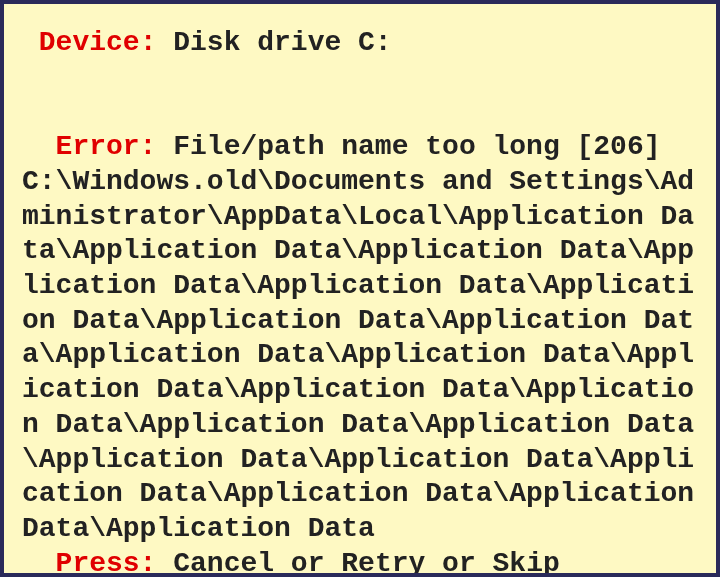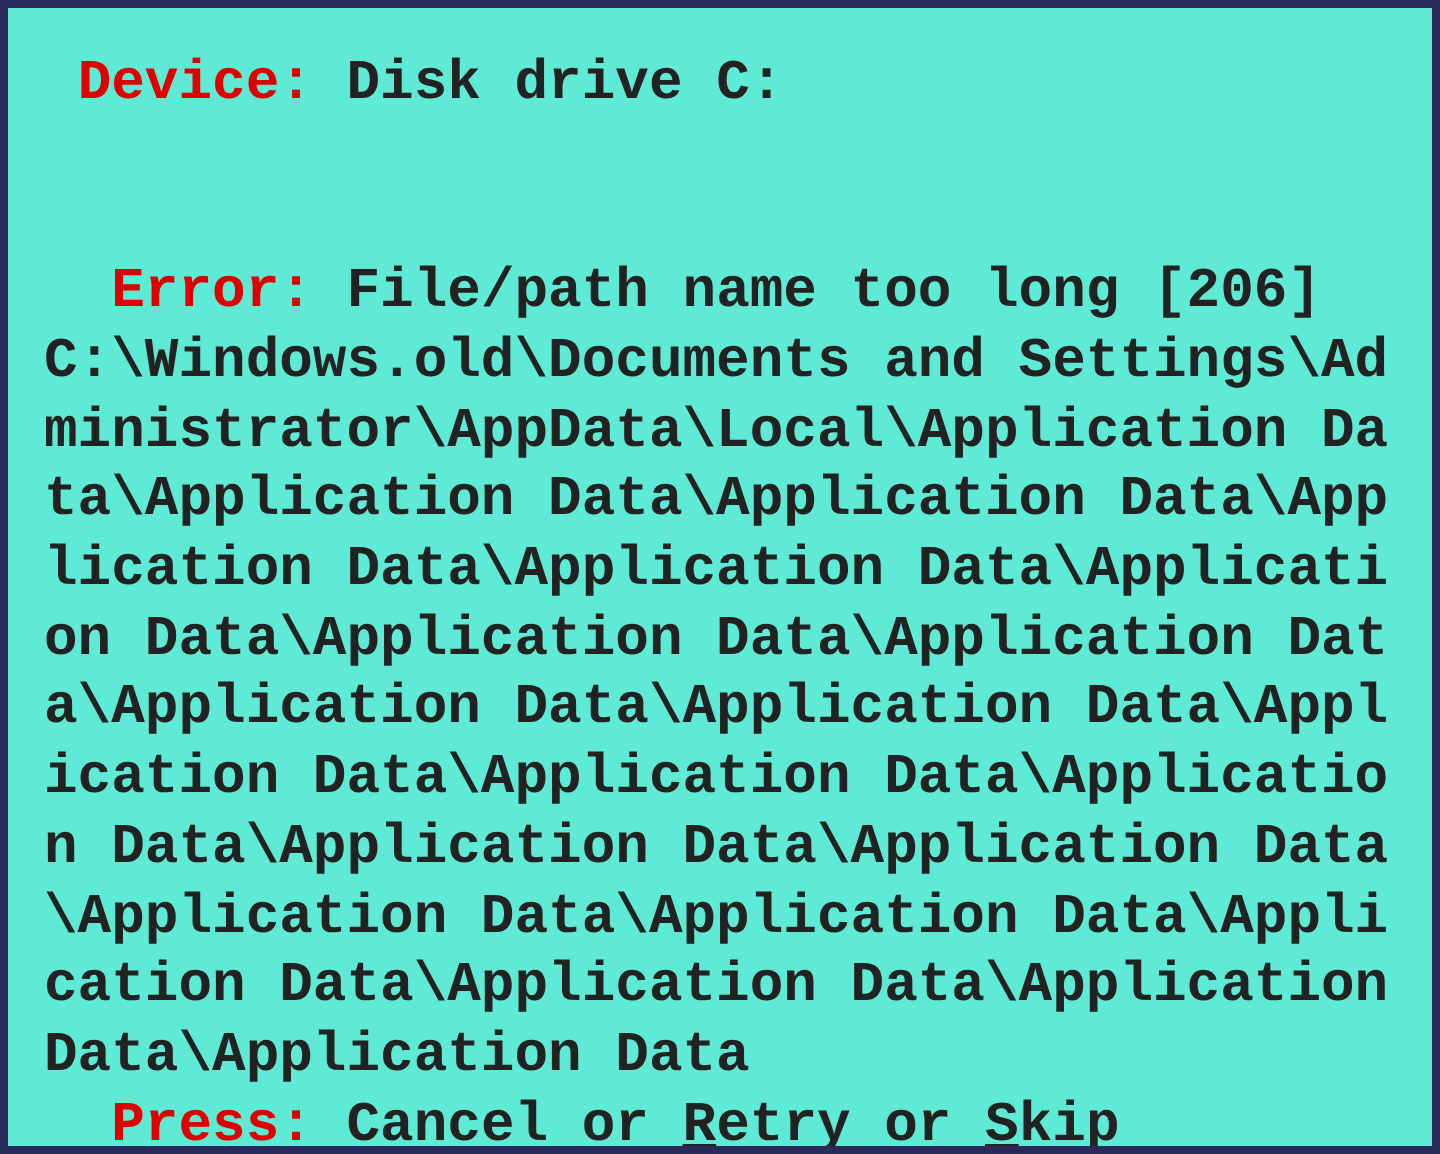--- a/index.html
+++ b/index.html
@@ -7,21 +7,21 @@
     padding: 0;
     width: 720px;
     height: 577px;
     background: #ffffff;
   }
   .frame {
     box-sizing: border-box;
     width: 720px;
     height: 577px;
     border: 4px solid #2a2a5a;
-    background: #5eead4;
+    background: #fef9c3;
     padding: 22px 18px 18px 18px;
     font-family: "Courier New", Courier, monospace;
     font-size: 28px;
     line-height: 1.24;
     font-weight: bold;
     color: #222;
     overflow: hidden;
     white-space: pre-wrap;
     word-break: break-all;
   }

